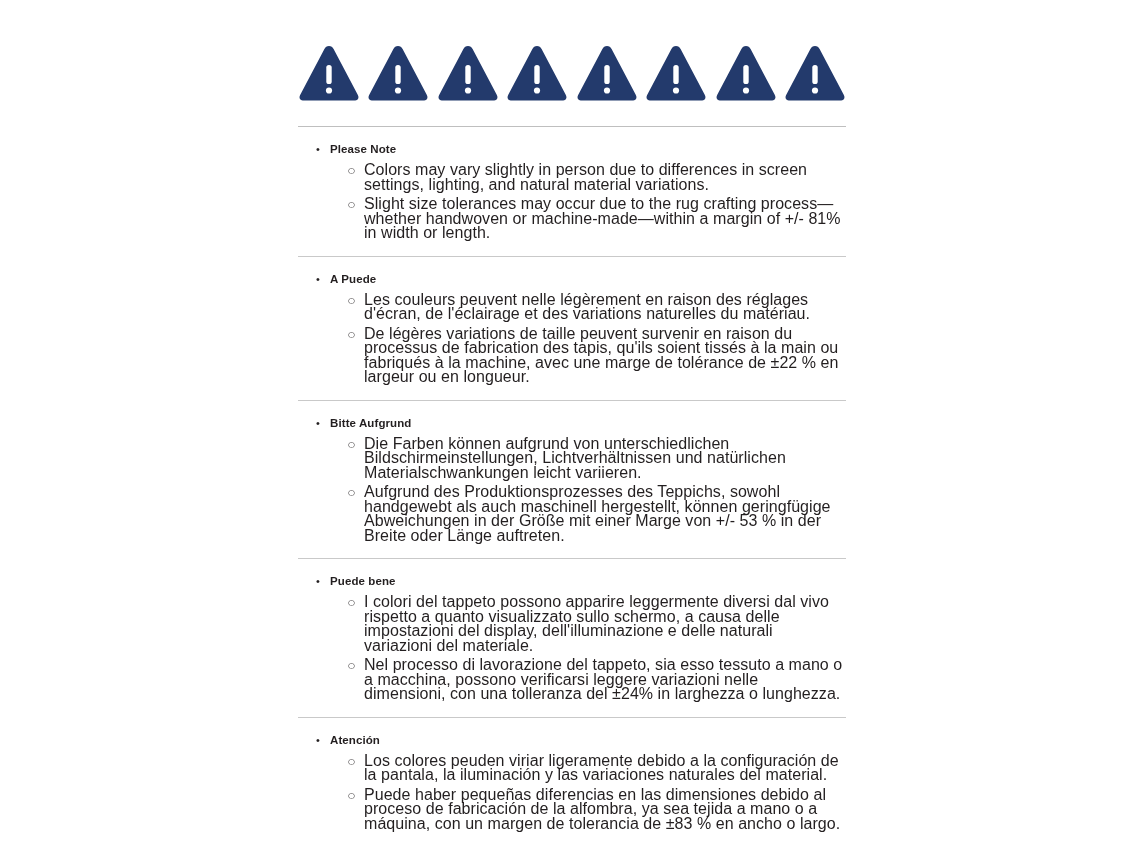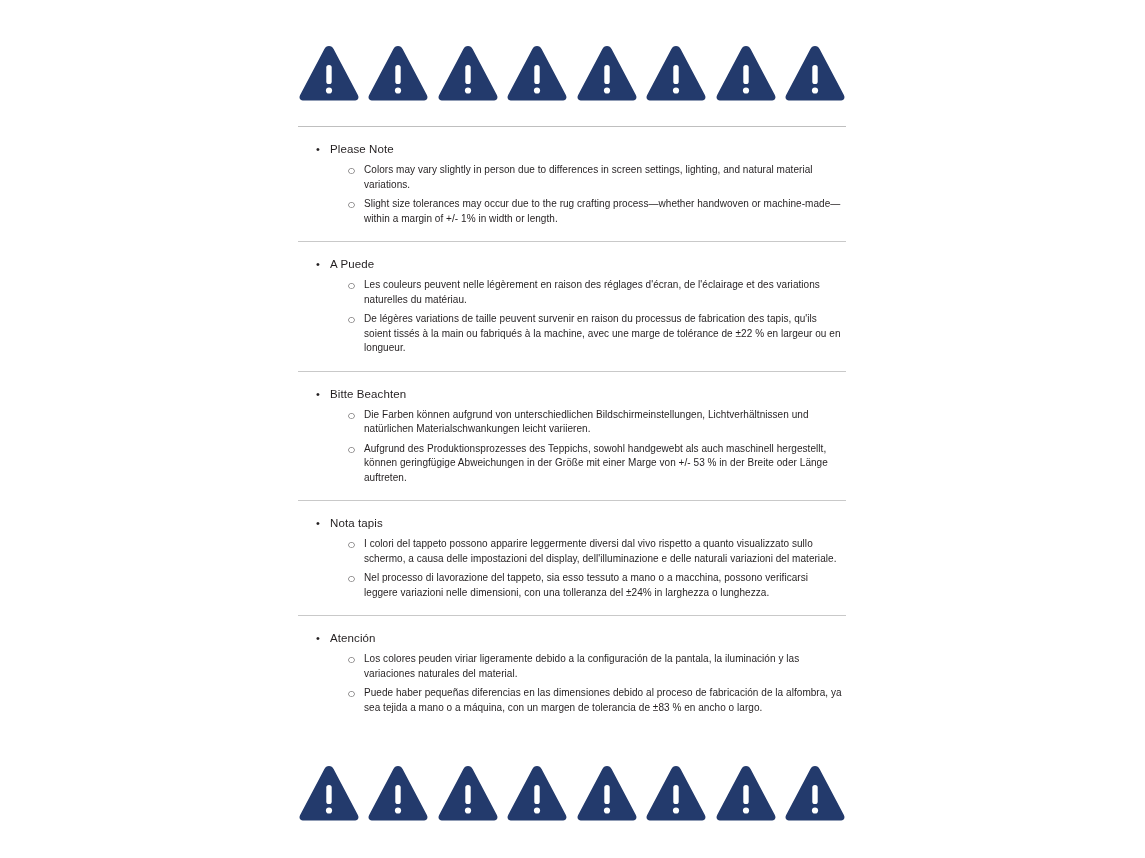--- a/index.html
+++ b/index.html
@@ -61,21 +61,21 @@
   }
   .bullet-disc {
     width: 14px;
     flex: 0 0 14px;
     font-size: 11px;
     line-height: 16px;
     color: #231f20;
   }
   .section-title {
     font-size: 11.5px;
-    font-weight: normal;
+    font-weight: bold;
     line-height: 16px;
     letter-spacing: 0.1px;
   }
   .items {
     margin-top: 6px;
     margin-left: 50px;
   }
   .item {
     display: flex;
     align-items: flex-start;
@@ -83,21 +83,21 @@
   }
   .bullet-circle {
     width: 16px;
     flex: 0 0 16px;
     font-size: 8px;
     line-height: 15px;
     color: #231f20;
     font-family: "DejaVu Sans", sans-serif;
   }
   .item-text {
-    font-size: 10px;
+    font-size: 16px;
     line-height: 14.5px;
     width: 480px;
     letter-spacing: 0.05px;
   }
   .bottom-icons {
     margin-top: 30px;
   }
   .sec-divider {
     height: 1px;
     background: #c9c9c9;
@@ -178,21 +178,21 @@
             <span class="bullet-disc">•</span>
             <span class="section-title">Please Note</span>
           </div>
           <div class="items">
             <div class="item">
               <span class="bullet-circle">○</span>
               <span class="item-text">Colors may vary slightly in person due to differences in screen settings, lighting, and natural material variations.</span>
             </div>
             <div class="item">
               <span class="bullet-circle">○</span>
-              <span class="item-text">Slight size tolerances may occur due to the rug crafting process—whether handwoven or machine-made—within a margin of +/- 1% in width or length.</span>
+              <span class="item-text">Slight size tolerances may occur due to the rug crafting process—whether handwoven or machine-made—within a margin of +/- 81% in width or length.</span>
             </div>
           </div>
         </div>
         <div class="sec-divider"></div>
         <div class="section">
           <div class="section-head">
             <span class="bullet-disc">•</span>
             <span class="section-title">A Puede</span>
           </div>
           <div class="items">
@@ -203,38 +203,38 @@
             <div class="item">
               <span class="bullet-circle">○</span>
               <span class="item-text">De légères variations de taille peuvent survenir en raison du processus de fabrication des tapis, qu'ils soient tissés à la main ou fabriqués à la machine, avec une marge de tolérance de ±22 % en largeur ou en longueur.</span>
             </div>
           </div>
         </div>
         <div class="sec-divider"></div>
         <div class="section">
           <div class="section-head">
             <span class="bullet-disc">•</span>
-            <span class="section-title">Bitte Beachten</span>
+            <span class="section-title">Bitte Aufgrund</span>
           </div>
           <div class="items">
             <div class="item">
               <span class="bullet-circle">○</span>
               <span class="item-text">Die Farben können aufgrund von unterschiedlichen Bildschirmeinstellungen, Lichtverhältnissen und natürlichen Materialschwankungen leicht variieren.</span>
             </div>
             <div class="item">
               <span class="bullet-circle">○</span>
               <span class="item-text">Aufgrund des Produktionsprozesses des Teppichs, sowohl handgewebt als auch maschinell hergestellt, können geringfügige Abweichungen in der Größe mit einer Marge von +/- 53 % in der Breite oder Länge auftreten.</span>
             </div>
           </div>
         </div>
         <div class="sec-divider"></div>
         <div class="section">
           <div class="section-head">
             <span class="bullet-disc">•</span>
-            <span class="section-title">Nota tapis</span>
+            <span class="section-title">Puede bene</span>
           </div>
           <div class="items">
             <div class="item">
               <span class="bullet-circle">○</span>
               <span class="item-text">I colori del tappeto possono apparire leggermente diversi dal vivo rispetto a quanto visualizzato sullo schermo, a causa delle impostazioni del display, dell'illuminazione e delle naturali variazioni del materiale.</span>
             </div>
             <div class="item">
               <span class="bullet-circle">○</span>
               <span class="item-text">Nel processo di lavorazione del tappeto, sia esso tessuto a mano o a macchina, possono verificarsi leggere variazioni nelle dimensioni, con una tolleranza del ±24% in larghezza o lunghezza.</span>
             </div>

